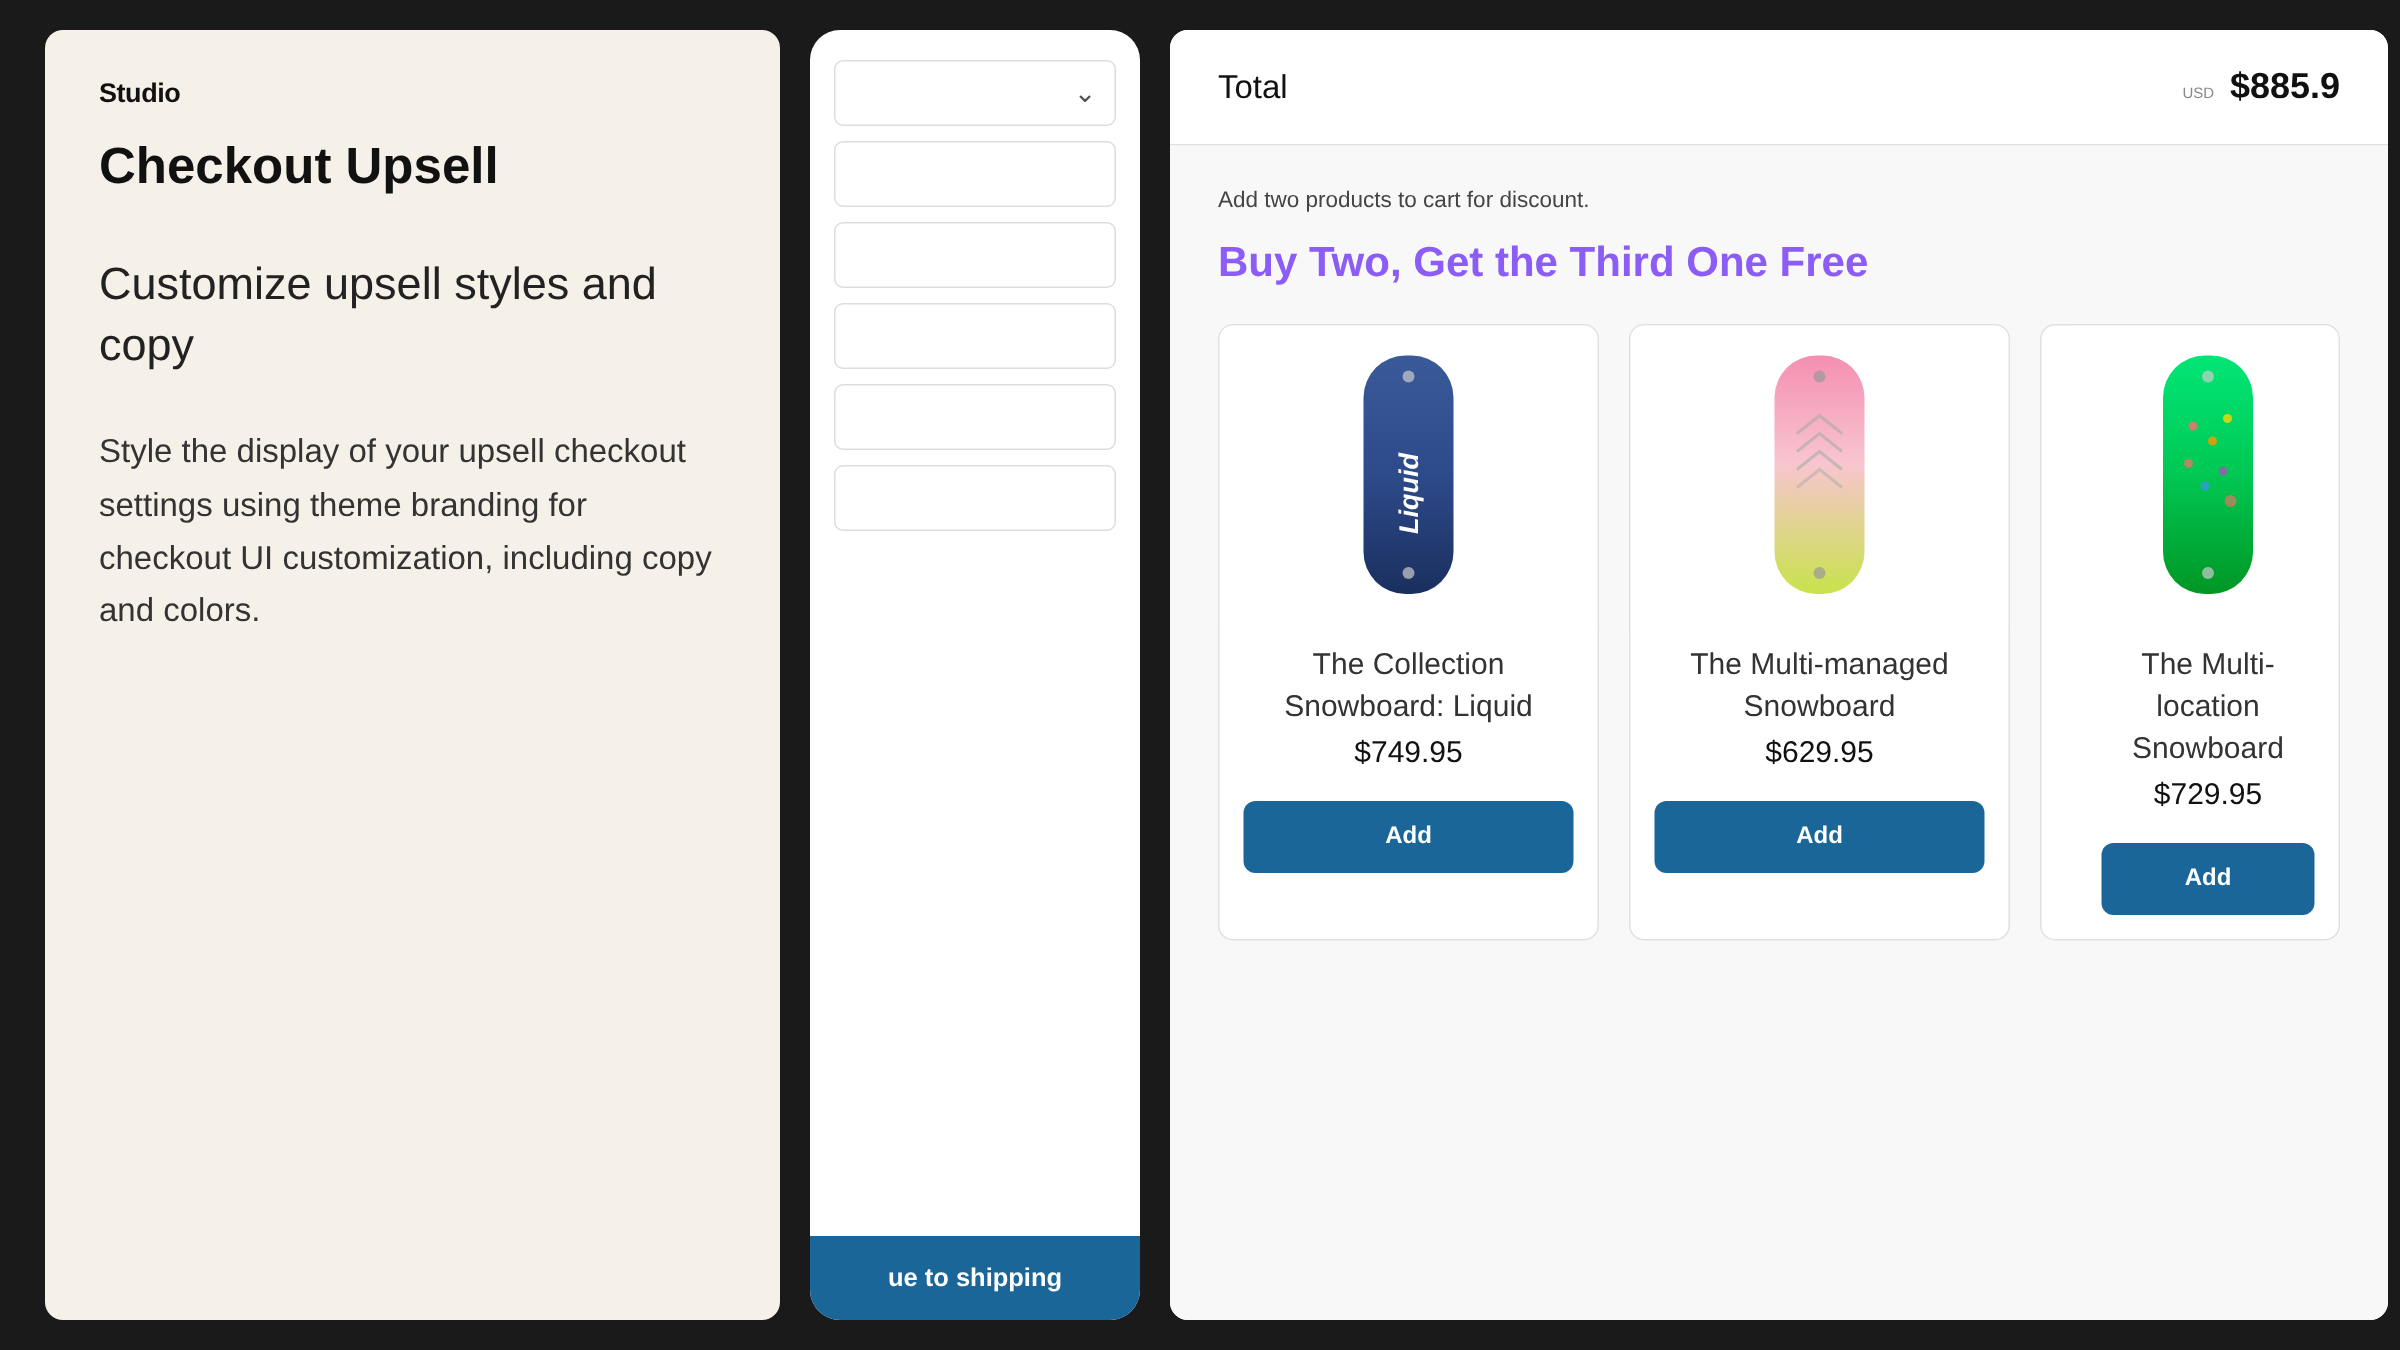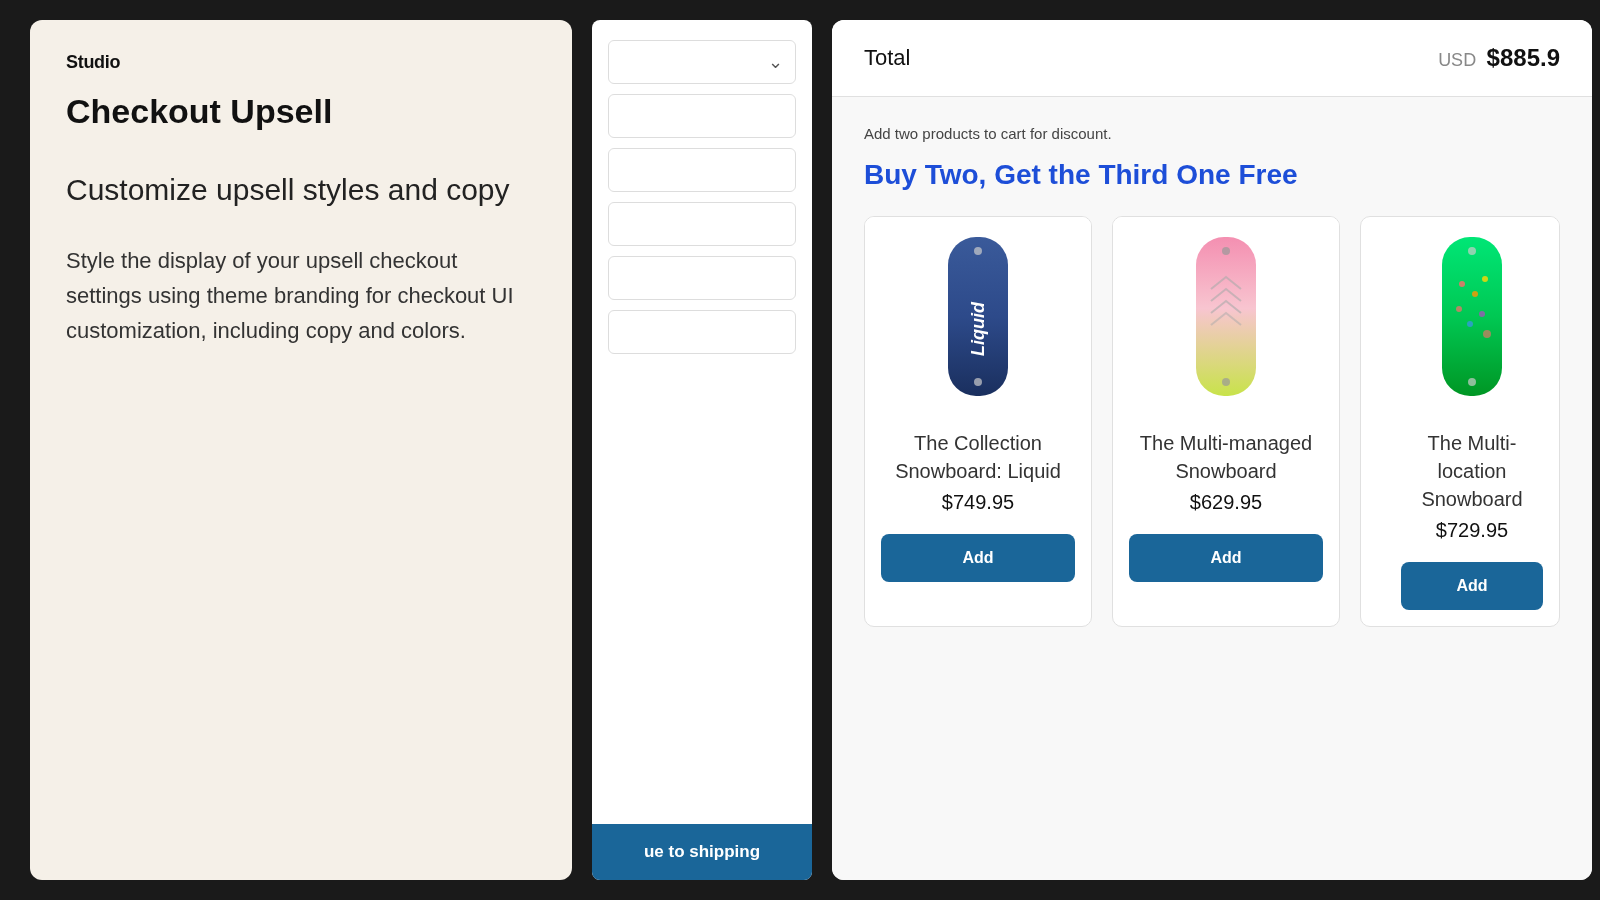--- a/index.html
+++ b/index.html
@@ -10,21 +10,21 @@
       overflow: hidden;
       font-family: -apple-system, BlinkMacSystemFont, 'Segoe UI', Helvetica, Arial, sans-serif;
       display: flex;
       align-items: flex-start;
       gap: 0;
     }
 
     
     .left-panel {
       background: #f5f0e8;
-      width: 542px;
+      width: 490px;
       min-height: 860px;
       margin: 20px 0 20px 30px;
       border-radius: 12px;
       padding: 32px 36px;
       display: flex;
       flex-direction: column;
       gap: 0;
       flex-shrink: 0;
     }
 
@@ -58,21 +58,21 @@
       line-height: 1.6;
       font-weight: 400;
     }
 
     
     .middle-panel {
       background: #fff;
       width: 220px;
       min-height: 860px;
       margin: 20px 0 20px 20px;
-      border-radius: 8px;
+      border-radius: 20px;
       padding: 20px 16px;
       display: flex;
       flex-direction: column;
       gap: 10px;
       flex-shrink: 0;
       position: relative;
       overflow: hidden;
     }
 
     .form-field {
@@ -143,42 +143,42 @@
       color: #111;
     }
 
     .total-amount {
       font-size: 24px;
       font-weight: 700;
       color: #111;
     }
 
     .total-currency {
-      font-size: 18px;
+      font-size: 10px;
       color: #888;
       margin-right: 6px;
       font-weight: 400;
     }
 
     .upsell-section {
       padding: 28px 32px;
       background: #f8f8f8;
       flex: 1;
     }
 
     .discount-note {
       font-size: 15px;
       color: #444;
       margin-bottom: 16px;
     }
 
     .upsell-title {
       font-size: 28px;
       font-weight: 700;
-      color: #1d4ed8;
+      color: #8b5cf6;
       margin-bottom: 24px;
       line-height: 1.2;
     }
 
     .products-grid {
       display: flex;
       gap: 20px;
     }
 
     .product-card {

